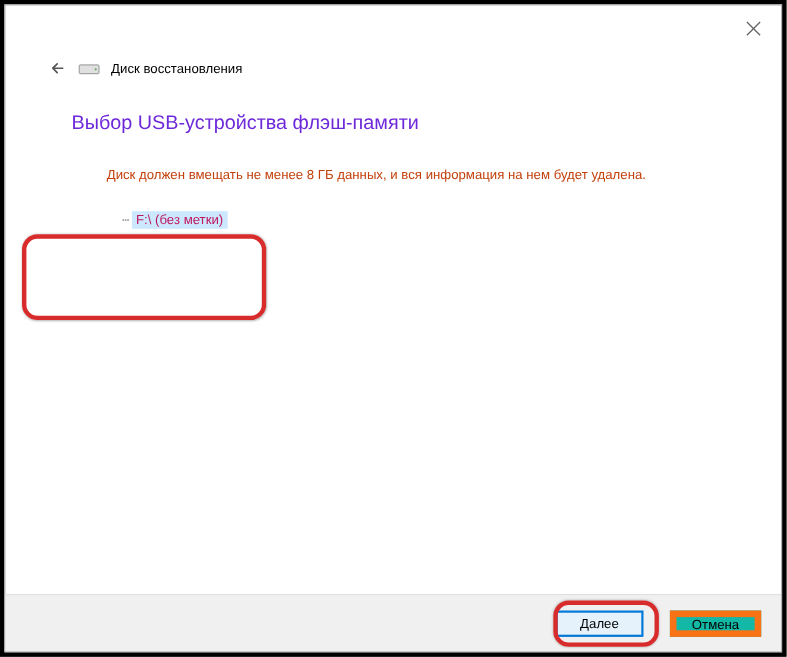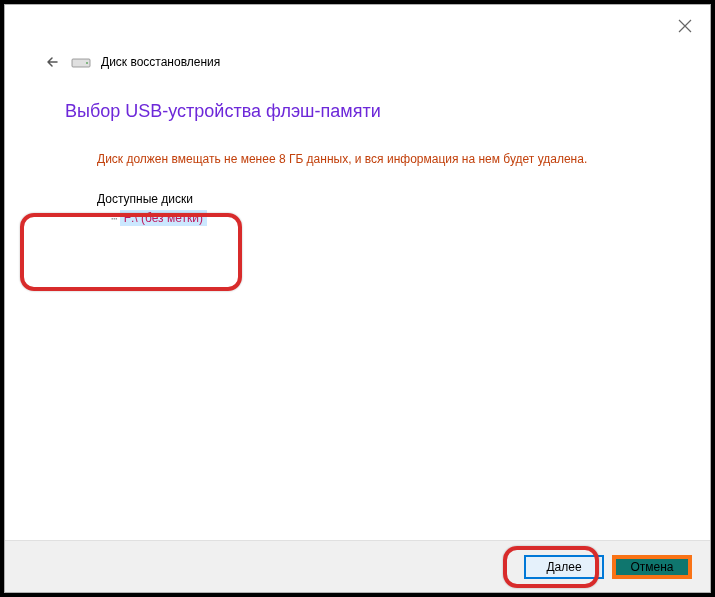--- a/index.html
+++ b/index.html
@@ -138,30 +138,30 @@
       padding: 1px 4px;
     }
     .footer {
       height: 52px;
       border-top: 1px solid #e0e0e0;
       background: #f0f0f0;
       display: flex;
       justify-content: flex-end;
       align-items: center;
       padding-right: 18px;
-      gap: 8px;
+      gap: 24px;
       position: relative;
     }
     .btn {
       min-width: 80px;
       height: 24px;
       font-size: 12px;
       font-family: inherit;
-      border: 4px solid #f97316;
-      background: #0f766e;
+      border: 6px solid #f97316;
+      background: #14b8a6;
       cursor: pointer;
       padding: 0 14px;
     }
     .btn-primary {
       border: 2px solid #0078d7;
       background: #e5f1fb;
     }
     .highlight-next {
       top: 5px;
       left: 498px;
@@ -195,21 +195,20 @@
           </svg>
       </div>
       <span class="header-title">Диск восстановления</span>
     </div>
 
     <div class="content">
       <h1 class="page-title">Выбор USB-устройства флэш-памяти</h1>
       <p class="description">Диск должен вмещать не менее 8 ГБ данных, и вся информация на нем будет удалена.</p>
 
       <div class="drives-section">
-        <div class="drives-label">Доступные диски</div>
         <div class="drive-item">
           <span class="tree-connector">⋯</span>
           <span class="drive-name">F:\ (без метки)</span>
         </div>
       </div>
 
       <div class="highlight-box highlight-drives"></div>
     </div>
 
     <div class="footer">

